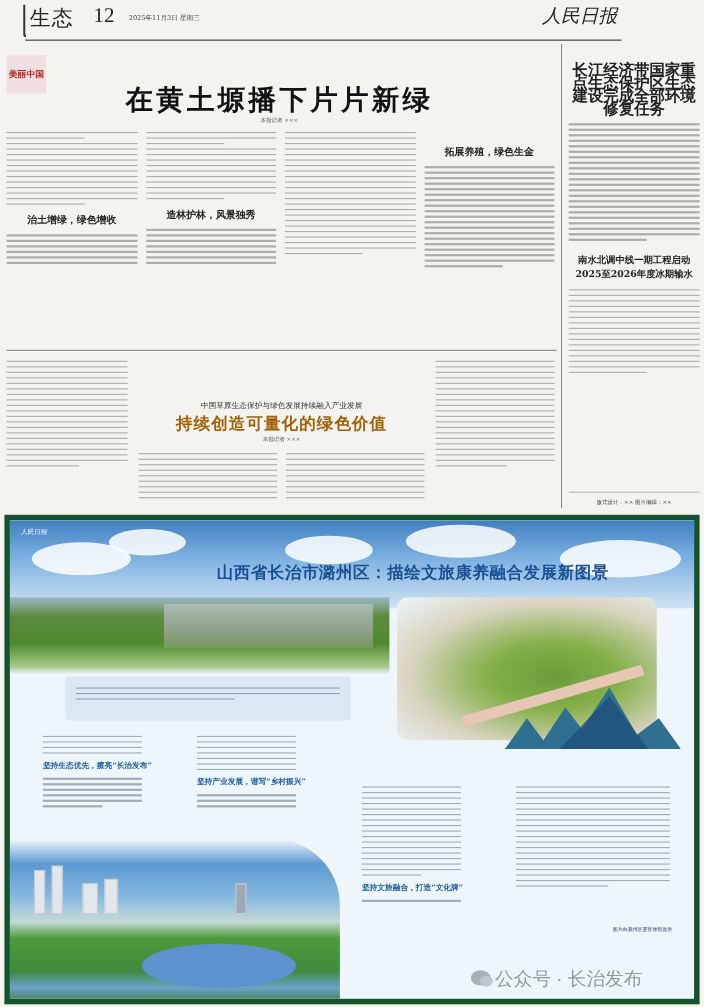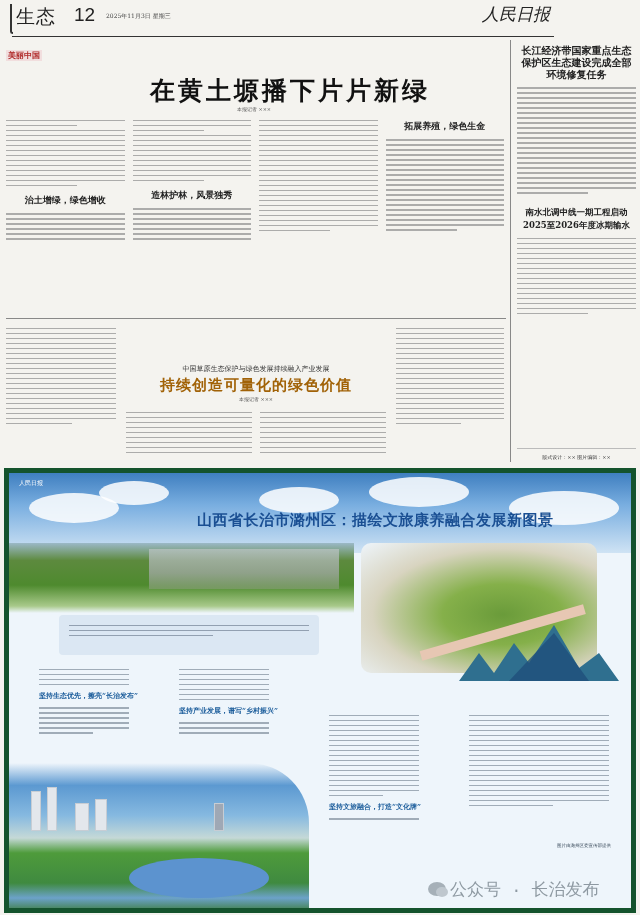--- a/index.html
+++ b/index.html
@@ -1,51 +1,51 @@
 <!DOCTYPE html>
 <html><head>
 <meta charset="utf-8">
 <style>
   * { box-sizing: border-box; margin: 0; padding: 0; }
   html, body { width: 640px; height: 915px; overflow: hidden; background: #f4f3ef; }
   body { font-family: "DejaVu Serif", serif; color: #222; position: relative; }
 
   
-  .masthead { position: absolute; left: 4px; top: 0; width: 556px; height: 36px; }
+  .masthead { position: absolute; left: 15px; top: 0; width: 556px; height: 36px; }
   .masthead .bar { position: absolute; left: 6px; top: 4px; width: 3px; height: 30px; border-left: 2px solid #333; border-bottom: 2px solid #333; border-radius: 0 0 0 6px; }
   .masthead .section { position: absolute; left: 12px; top: 4px; font-family: "DejaVu Sans", sans-serif; font-size: 19px; color: #222; letter-spacing: 1px; }
-  .masthead .pageno { position: absolute; left: 70px; top: 4px; font-family: Liberation Sans, sans-serif; font-size: 19px; color: #222; }
+  .masthead .pageno { position: absolute; left: 70px; top: 4px; font-family: Liberation Serif, serif; font-size: 19px; color: #222; }
   .masthead .date { position: absolute; left: 102px; top: 12px; font-size: 6px; color: #444; }
   .masthead .logo { position: absolute; right: 10px; top: 3px; font-family: "DejaVu Serif", serif; font-style: italic; font-size: 17px; color: #222; }
   .masthead .rule { position: absolute; left: 8px; right: 6px; top: 36px; border-top: 1.5px solid #333; }
 
   
   .top { position: absolute; left: 0; top: 40px; width: 508px; height: 420px; }
-  .tag { position: absolute; left: 6px; top: 10px; font-size: 8px; color: #b02a2a; font-weight: bold; font-family: "DejaVu Sans", sans-serif; background: #f1dede; padding: 0 2px; }
+  .tag { position: absolute; left: 6px; top: 10px; font-size: 8px; color: #b02a2a; font-weight: bold; font-family: "DejaVu Sans", sans-serif; background: #f1dede; padding: 12px 2px; }
   .kicker { position: absolute; left: 0; width: 508px; top: 20px; text-align: center; font-size: 9.5px; color: #333; }
-  .headline { position: absolute; left: 0; width: 508px; top: 34px; text-align: center; font-family: "DejaVu Sans", sans-serif; font-weight: bold; font-size: 25px; letter-spacing: 3px; color: #111; margin-left: 36px; }
+  .headline { position: absolute; left: 0; width: 508px; top: 34px; text-align: center; font-family: "DejaVu Sans", sans-serif; font-weight: bold; font-size: 25px; letter-spacing: 3px; color: #111; }
   .byline { position: absolute; left: 0; width: 508px; top: 66px; text-align: center; font-size: 5px; color: #555; }
 
   .cols { position: absolute; left: 6px; top: 76px; width: 498px; height: 200px; display: flex; gap: 8px; }
   .col { flex: 1; position: relative; }
   .txt { display: block; width: 100%; }
   .line { height: 1.5px; background: #9a9a9a; margin: 3.5px 0; opacity: .8; }
   .line.short { width: 60%; }
   .subhead { font-size: 9px; font-weight: bold; text-align: center; color: #222; margin: 8px 0 6px; font-family: "DejaVu Serif", serif; }
 
   .divider-h { position: absolute; left: 6px; top: 278px; width: 500px; border-top: 1px solid #888; }
 
   .lower { position: absolute; left: 6px; top: 284px; width: 498px; height: 140px; }
   .lower .kicker2 { position: absolute; left: 120px; width: 260px; top: 40px; text-align: center; font-size: 7px; color: #333; }
   .lower .headline2 { position: absolute; left: 120px; width: 260px; top: 52px; text-align: center; font-size: 15px; font-weight: bold; color: #a16207; letter-spacing: 1px; }
   .lower .byline2 { position: absolute; left: 120px; width: 260px; top: 72px; text-align: center; font-size: 5px; color: #555; }
 
   
   .rightcol { position: absolute; left: 510px; top: 40px; width: 126px; height: 422px; border-left: 1px solid #888; padding-left: 6px; }
-  .rtitle { font-size: 10px; font-weight: bold; color: #222; line-height: 12px; text-align: center; margin-top: 5px; }
+  .rtitle { font-size: 14px; font-weight: bold; color: #222; line-height: 12px; text-align: center; margin-top: 18px; }
   .rtitle2 { font-size: 8.5px; font-weight: bold; color: #222; line-height: 13px; text-align: center; }
   .editors { position: absolute; bottom: 2px; left: 6px; right: 0; font-size: 5px; color: #444; text-align: center; border-top: 1px solid #bbb; padding-top: 5px; }
 
   
   .feature { position: absolute; left: 4px; top: 468px; width: 632px; height: 445px; border: 5px solid #14532d; background: #eef5fb; overflow: hidden; }
   .sky { position: absolute; left: 0; top: 0; width: 100%; height: 80px;
          background: linear-gradient(180deg, #3f7fc0 0%, #79aee0 40%, #cfe3f4 100%); }
   .cloud { position: absolute; background: #fff; border-radius: 50%; opacity: .85; }
   .brand { position: absolute; left: 10px; top: 6px; font-size: 6px; color: #fff; font-family: "DejaVu Sans", sans-serif; }
   .ftitle { position: absolute; left: 188px; top: 38px; font-family: "DejaVu Sans", sans-serif; font-weight: bold; font-size: 15px; color: #1a4f93; letter-spacing: .5px; white-space: nowrap; }
@@ -60,21 +60,21 @@
   .fcols { position: absolute; left: 30px; top: 192px; width: 580px; height: 200px; }
   .fcol { position: absolute; top: 0; width: 90px; }
   .fcol .line { background: #8c9aa8; }
   .fsub { font-size: 7px; font-weight: bold; color: #1d5e9c; text-align: center; margin: 6px 0; white-space: nowrap; }
   .bottom-photo { position: absolute; left: 0; top: 290px; width: 300px; height: 150px;
                   background: linear-gradient(180deg, #eef5fb 0%, #5c99d1 15%, #86b9e0 35%, #c5d9d7 50%, #4e9b3b 60%, #3f8a40 80%, #6ca2c9 90%, #3a7b35 100%);
                   border-radius: 0 60px 0 0; }
   .tower { position: absolute; background: #e3e7ec; border: 1px solid #c7cdd4; }
   .lake { position: absolute; left: 120px; top: 95px; width: 140px; height: 40px; background: #5c93cf; border-radius: 50%; }
   .credit { position: absolute; right: 20px; bottom: 60px; font-size: 4.5px; color: #345; }
-  .watermark { position: absolute; left: 428px; top: 878px; font-family: Liberation Mono, monospace; font-size: 17px; color: #7e8a93; opacity: .85; white-space: nowrap; }
+  .watermark { position: absolute; left: 428px; top: 878px; font-family: Liberation Sans, sans-serif; font-size: 17px; color: #7e8a93; opacity: .85; white-space: nowrap; }
   .wm-icon { display: inline-block; width: 18px; height: 14px; border-radius: 50%; background: #9aa5ad; vertical-align: -1px; margin-right: 4px; position: relative; }
   .wm-icon::after { content: ""; position: absolute; left: 8px; top: 5px; width: 12px; height: 10px; border-radius: 50%; background: #b7c0c7; }
 </style>
 </head>
 <body>
 
 <div class="masthead">
   <div class="bar"></div>
   <span class="section">生态</span>
   <span class="pageno">12</span>
@@ -164,21 +164,21 @@
         <div class="line"></div>
           <div class="line"></div>
           <div class="line"></div>
           <div class="line"></div>
         <div class="line"></div>
           <div class="line"></div>
           <div class="line short"></div>
       </div>
     </div>
     <div class="col">
-      <div class="subhead" style="margin-top:4px">拓展养殖，绿色生金</div>
+      <div class="subhead" style="margin-top:16px">拓展养殖，绿色生金</div>
       <div class="txt">
         <div class="line"></div>
           <div class="line"></div>
           <div class="line"></div>
           <div class="line"></div>
         <div class="line"></div>
           <div class="line"></div>
           <div class="line"></div>
           <div class="line"></div>
         <div class="line"></div>

